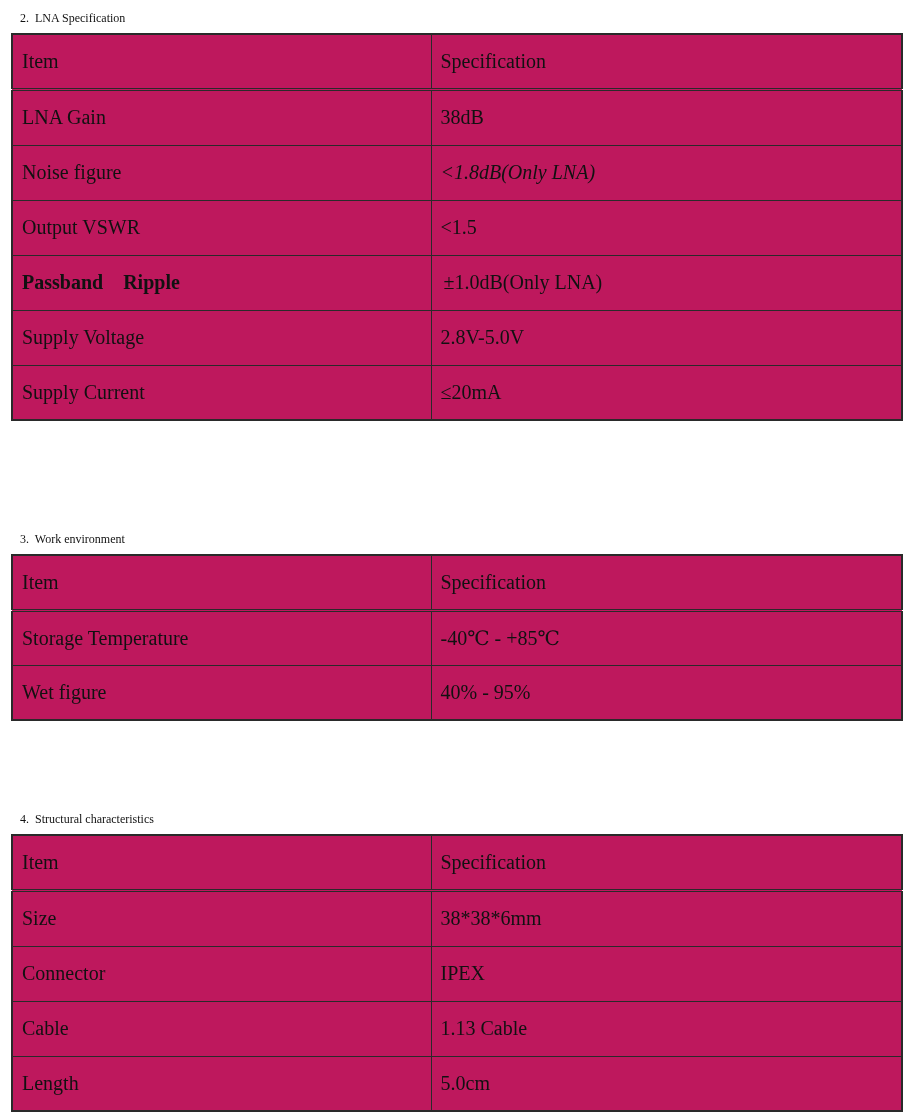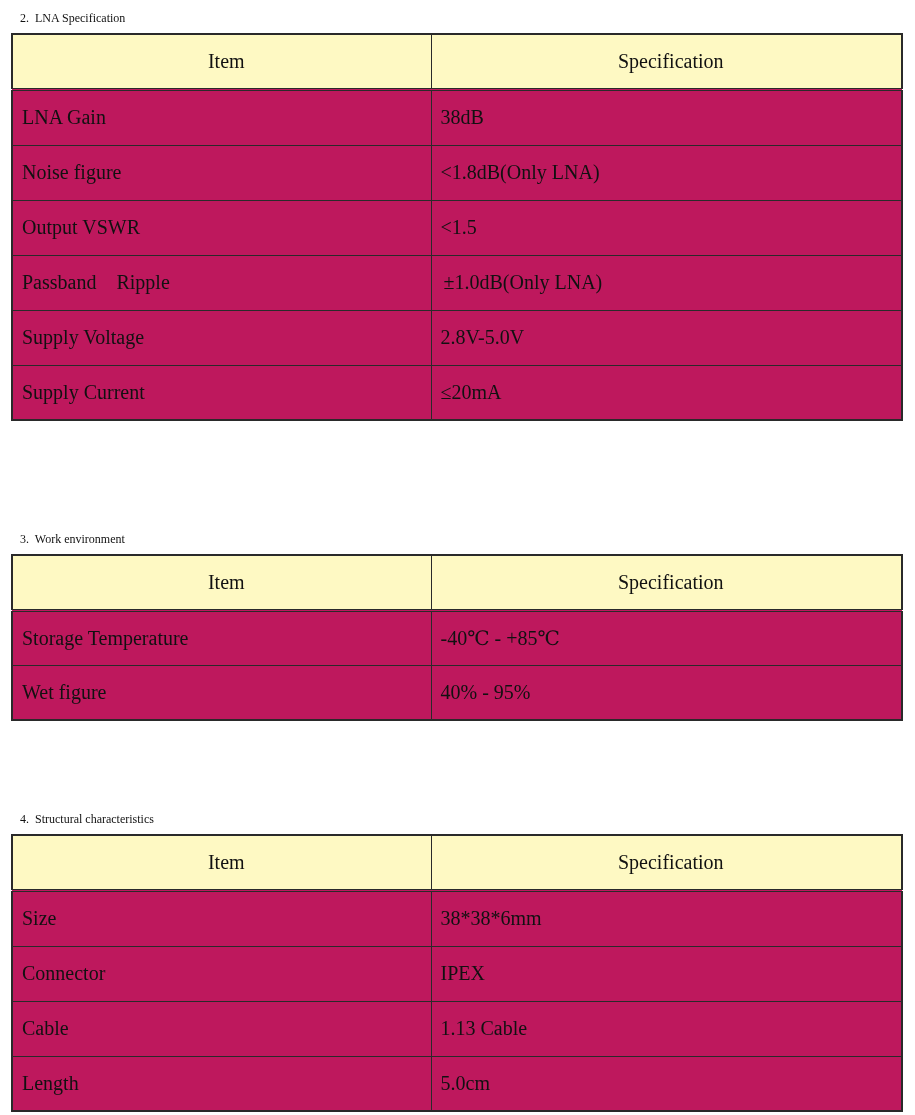--- a/index.html
+++ b/index.html
@@ -19,21 +19,21 @@
     border: 2px solid #2a2a2a;
   }
   table.spec col.c1 { width: 419px; }
   table.spec col.c2 { width: 471px; }
   table.spec th, table.spec td {
     border: 1.5px solid #2a2a2a;
     font-weight: normal; text-align: left;
     font-size: 20px; padding: 0 0 0 9px;
     white-space: pre; height: 52px; box-sizing: border-box;
   }
-  table.spec thead th { background: #fef9c3; border-bottom: 3px double #2a2a2a; text-align: center; }
+  table.spec thead th { background: #be185d; border-bottom: 3px double #2a2a2a; }
   table.spec tbody td { background: #be185d; }
 </style>
 </head>
 <body>
 
 <div class="section" style="top:6px;">
   <div class="section-title">2.  LNA Specification</div>
   <table class="spec" style="top:27px;">
     <colgroup>
         <col class="c1">
@@ -45,28 +45,28 @@
         <th style="height:55px;">Specification</th>
       </tr>
     </thead>
     <tbody>
       <tr style="height:56px;">
         <td style="height:56px;">LNA Gain</td>
         <td style="height:56px;">38dB</td>
       </tr>
       <tr>
         <td style="height:55px;">Noise figure</td>
-        <td style="height:55px;">&lt;1.8dB(Only LNA)</td>
+        <td style="height:55px;font-style:italic;">&lt;1.8dB(Only LNA)</td>
       </tr>
       <tr>
         <td style="height:55px;">Output VSWR</td>
         <td style="height:55px;">&lt;1.5</td>
       </tr>
       <tr>
-        <td style="height:55px;">Passband    Ripple</td>
+        <td style="height:55px;font-weight:bold;">Passband    Ripple</td>
         <td style="height:55px;padding-left:12px;">±1.0dB(Only LNA)</td>
       </tr>
       <tr>
         <td style="height:55px;">Supply Voltage</td>
         <td style="height:55px;">2.8V-5.0V</td>
       </tr>
       <tr>
         <td style="height:55px;">Supply Current</td>
         <td style="height:55px;">≤20mA</td>
       </tr>

